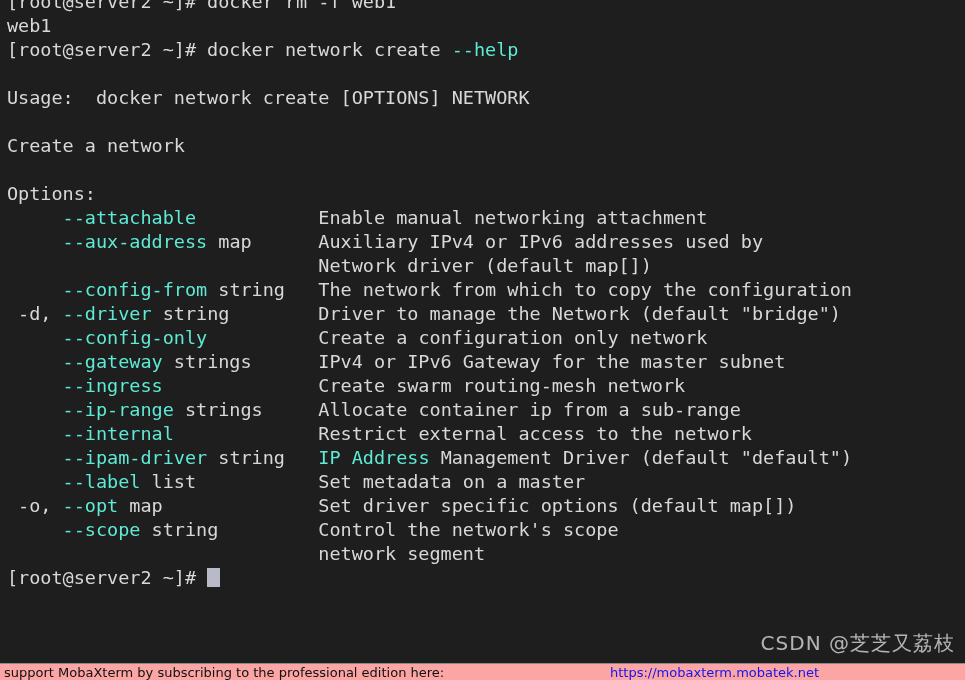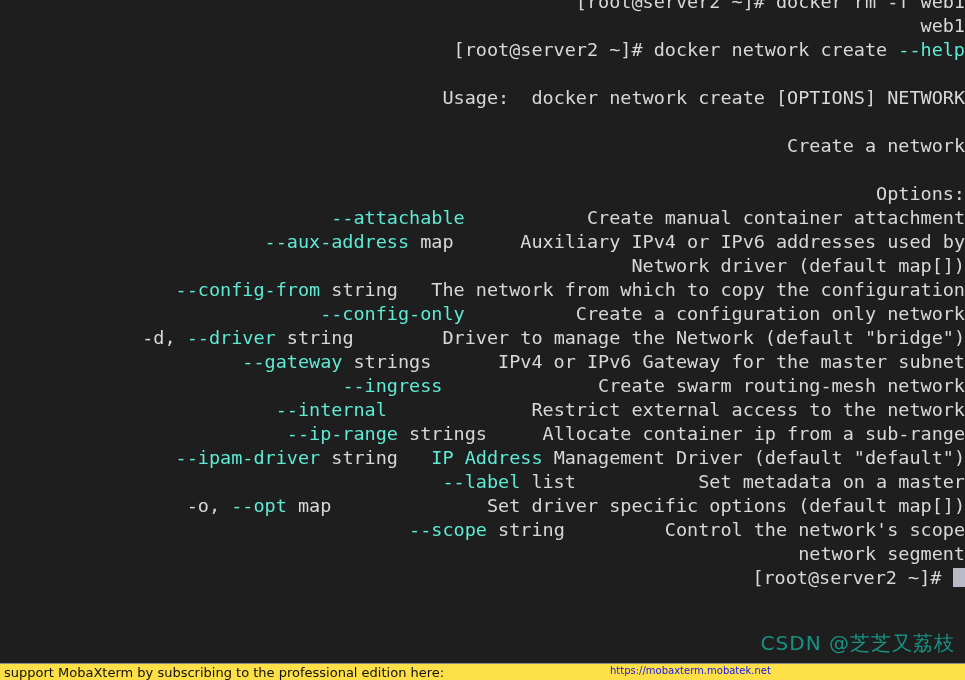--- a/index.html
+++ b/index.html
@@ -14,21 +14,20 @@
     font-family: "DejaVu Sans Mono", "Liberation Mono", monospace;
   }
 
   #terminal {
     position: relative;
     width: 965px;
     height: 663px;
     background: #1e1e1e;
     overflow: hidden;
     box-sizing: border-box;
-    text-align: right;
   }
 
   .screen {
     position: absolute;
     left: 0;
     top: -10px;
     width: 965px;
     padding: 0;
     margin: 0;
   }
@@ -55,52 +54,52 @@
     vertical-align: -3px;
   }
 
   
   #watermark {
     position: absolute;
     right: 10px;
     bottom: 6px;
     font-family: "DejaVu Sans", "Liberation Sans", sans-serif;
     font-size: 20px;
-    color: #14b8a6;
+    color: #e5e5e5;
     opacity: 0.75;
     white-space: pre;
     letter-spacing: 1px;
     pointer-events: none;
   }
 
   
   #statusbar {
     position: absolute;
     left: 0;
     top: 663px;
     width: 965px;
     height: 17px;
-    background: #fde047;
+    background: #fca5a5;
     border-top: 1px solid #8a8a8a;
     box-sizing: border-box;
     overflow: hidden;
     white-space: nowrap;
   }
   #statusbar .sb-text {
     font-family: "DejaVu Sans", "Liberation Sans", sans-serif;
     font-size: 13px;
     color: #101010;
     position: absolute;
     left: 4px;
     top: 1px;
     white-space: pre;
   }
   #statusbar .sb-link {
     font-family: "DejaVu Sans", "Liberation Sans", sans-serif;
-    font-size: 10px;
+    font-size: 13px;
     color: #1414f0;
     position: absolute;
     left: 610px;
     top: 1px;
     text-decoration: none;
     white-space: pre;
   }
 </style>
 </head>
 <body>
@@ -109,30 +108,30 @@
   <div class="screen" id="screen">
       <div class="line">[root@server2 ~]# docker rm -f web1</div>
       <div class="line">web1</div>
       <div class="line">[root@server2 ~]# docker network create <span class="fg-cyan">--help</span></div>
       <div class="line"></div>
       <div class="line">Usage:  docker network create [OPTIONS] NETWORK</div>
       <div class="line"></div>
       <div class="line">Create a network</div>
       <div class="line"></div>
       <div class="line">Options:</div>
-      <div class="line">     <span class="fg-cyan">--attachable</span>           <span>Create manual container attachment</span></div>
+      <div class="line">     <span class="fg-cyan">--attachable</span>           <span>Enable manual networking attachment</span></div>
       <div class="line">     <span class="fg-cyan">--aux-address</span> map      <span>Auxiliary IPv4 or IPv6 addresses used by</span></div>
       <div class="line">                            <span>Network driver (default map[])</span></div>
       <div class="line">     <span class="fg-cyan">--config-from</span> string   <span>The network from which to copy the configuration</span></div>
+      <div class="line"> -d, <span class="fg-cyan">--driver</span> string        <span>Driver to manage the Network (default "bridge")</span></div>
       <div class="line">     <span class="fg-cyan">--config-only</span>          <span>Create a configuration only network</span></div>
-      <div class="line"> -d, <span class="fg-cyan">--driver</span> string        <span>Driver to manage the Network (default "bridge")</span></div>
       <div class="line">     <span class="fg-cyan">--gateway</span> strings      <span>IPv4 or IPv6 Gateway for the master subnet</span></div>
       <div class="line">     <span class="fg-cyan">--ingress</span>              <span>Create swarm routing-mesh network</span></div>
+      <div class="line">     <span class="fg-cyan">--ip-range</span> strings     <span>Allocate container ip from a sub-range</span></div>
       <div class="line">     <span class="fg-cyan">--internal</span>             <span>Restrict external access to the network</span></div>
-      <div class="line">     <span class="fg-cyan">--ip-range</span> strings     <span>Allocate container ip from a sub-range</span></div>
       <div class="line">     <span class="fg-cyan">--ipam-driver</span> string   <span class="fg-cyan">IP Address</span><span> Management Driver (default "default")</span></div>
       <div class="line">     <span class="fg-cyan">--label</span> list           <span>Set metadata on a master</span></div>
       <div class="line"> -o, <span class="fg-cyan">--opt</span> map              <span>Set driver specific options (default map[])</span></div>
       <div class="line">     <span class="fg-cyan">--scope</span> string         <span>Control the network's scope</span></div>
       <div class="line">                            <span>network segment</span></div>
       <div class="line">[root@server2 ~]# <span class="cursor"></span></div>
     </div>
 
   <div id="watermark">CSDN @芝芝又荔枝</div>
 </div>

